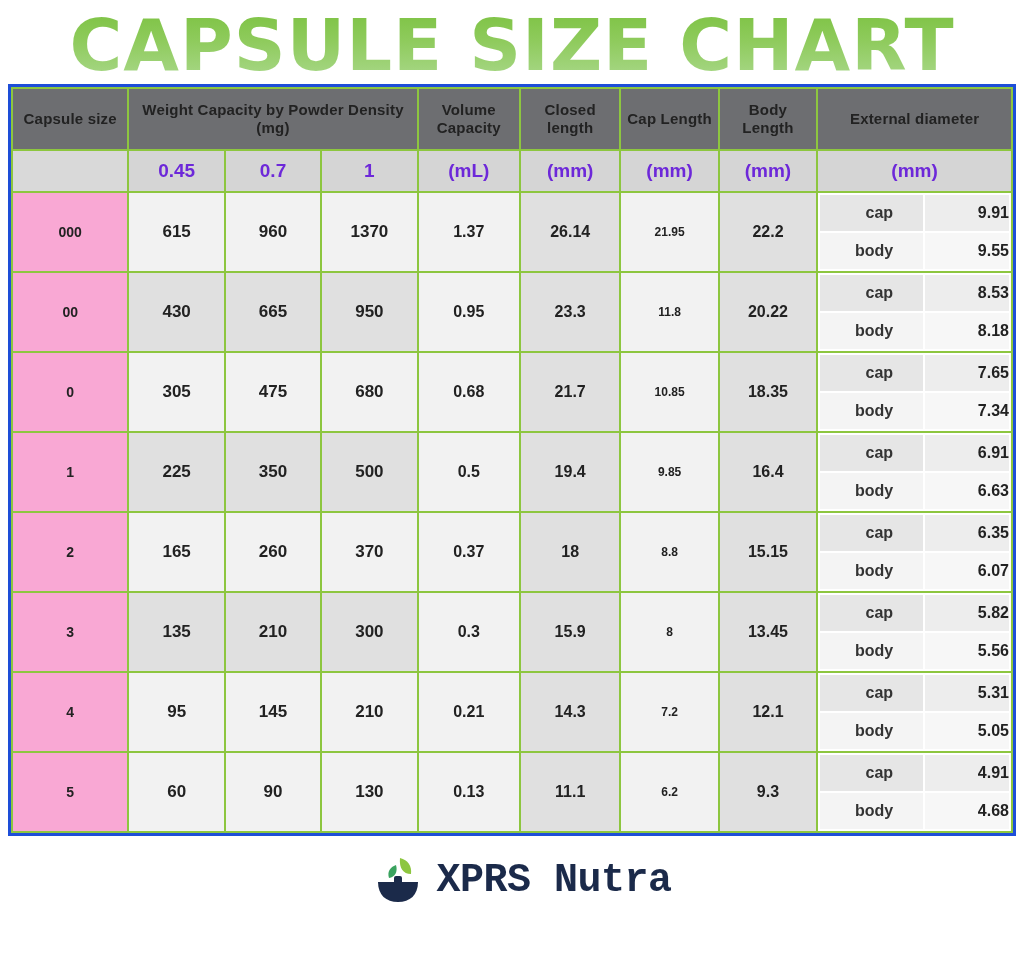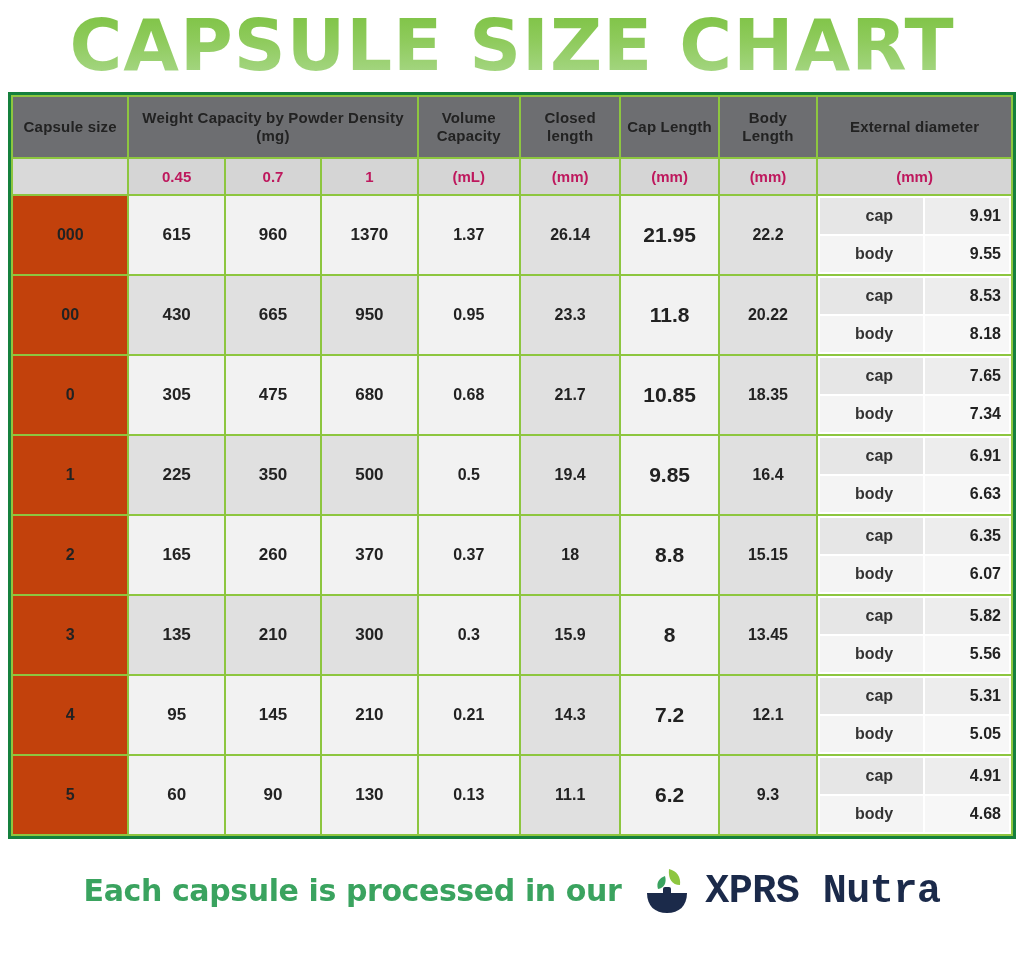--- a/index.html
+++ b/index.html
@@ -31,22 +31,22 @@
     background-clip: text;
     color: transparent;
     -webkit-text-stroke: 0px;
     text-transform: uppercase;
     white-space: nowrap;
     text-align: right;
   }
 
   
   .table-outer {
-    margin: 8px 8px;
-    border: 3px solid #15803d;
+    margin: 0 8px;
+    border: 3px solid #1d4ed8;
     background: #8dc63f;
   }
   table.chart {
     border-collapse: collapse;
     width: 100%;
     table-layout: fixed;
   }
   table.chart td, table.chart th {
     border: 2px solid #8dc63f;
     text-align: center;
@@ -57,43 +57,43 @@
   thead th {
     background: #6d6e71;
     color: #ffffff;
     font-size: 15px;
     padding: 12px 4px;
     line-height: 1.2;
     letter-spacing: .2px;
   }
   tr.subhead td {
     background: #d5d5d5;
-    font-size: 15px;
+    font-size: 19px;
     padding: 9px 4px;
-    color: #be185d;
+    color: #6d28d9;
   }
   tr.subhead td.blank { background: #d9d9d9; }
 
   td.size-cell {
-    background: #c2410c;
-    font-size: 16px;
+    background: #f9a8d4;
+    font-size: 14px;
   }
   td.dens { font-size: 17px; }
   td.lightA { background: #f2f2f2; }
   td.lightB { background: #e0e0e0; }
   td.vol { background: #f2f2f2; font-size: 16px; }
   td.closed { background: #e0e0e0; font-size: 16px; }
-  td.cap { background: #f2f2f2; font-size: 21px; }
+  td.cap { background: #f2f2f2; font-size: 12px; }
   td.body { background: #e0e0e0; font-size: 16px; }
   td.ext-cell { padding: 0; background: #ffffff; border-left: 2px solid #8dc63f; }
   table.ext { width: 100%; border-collapse: collapse; table-layout: fixed; }
   table.ext td {
     border: 2px solid #ffffff;
     font-size: 16px;
-    padding: 9px 8px;
+    padding: 9px 0;
     font-weight: bold;
   }
   table.ext td.lbl { background: #e6e6e6; width: 55%; text-align: right; padding-right: 30px; color: #333; }
   table.ext td.val { background: #ededed; width: 45%; text-align: right; padding-left: 18px; }
   table.ext tr.body-row td.lbl { background: #f4f4f4; }
   table.ext tr.body-row td.val { background: #f7f7f7; }
 
   
   .footer {
     display: flex;
@@ -370,21 +370,20 @@
             </tbody>
               </table>
           </td>
         </tr>
       </tbody>
     </table>
   </div>
 
   <div class="footer">
     <div class="footer-text">
-      <div>Each capsule is processed in our</div>
     </div>
     <div class="brand">
       <span class="brand-logo">
         <svg viewBox="0 0 56 56" width="56" height="56" aria-hidden="true">
           <path d="M30 6 C38 8 42 14 41 22 C33 22 29 16 30 6 Z" fill="#8dc63f"></path>
           <path d="M26 13 C20 15 17 20 19 26 C25 25 28 20 26 13 Z" fill="#3aa35f"></path>
           <path d="M8 30 L48 30 C48 43 40 50 28 50 C16 50 8 43 8 30 Z" fill="#1b2a4a"></path>
           <rect x="24" y="24" width="8" height="8" rx="2" fill="#1b2a4a"></rect>
         </svg>
       </span>

